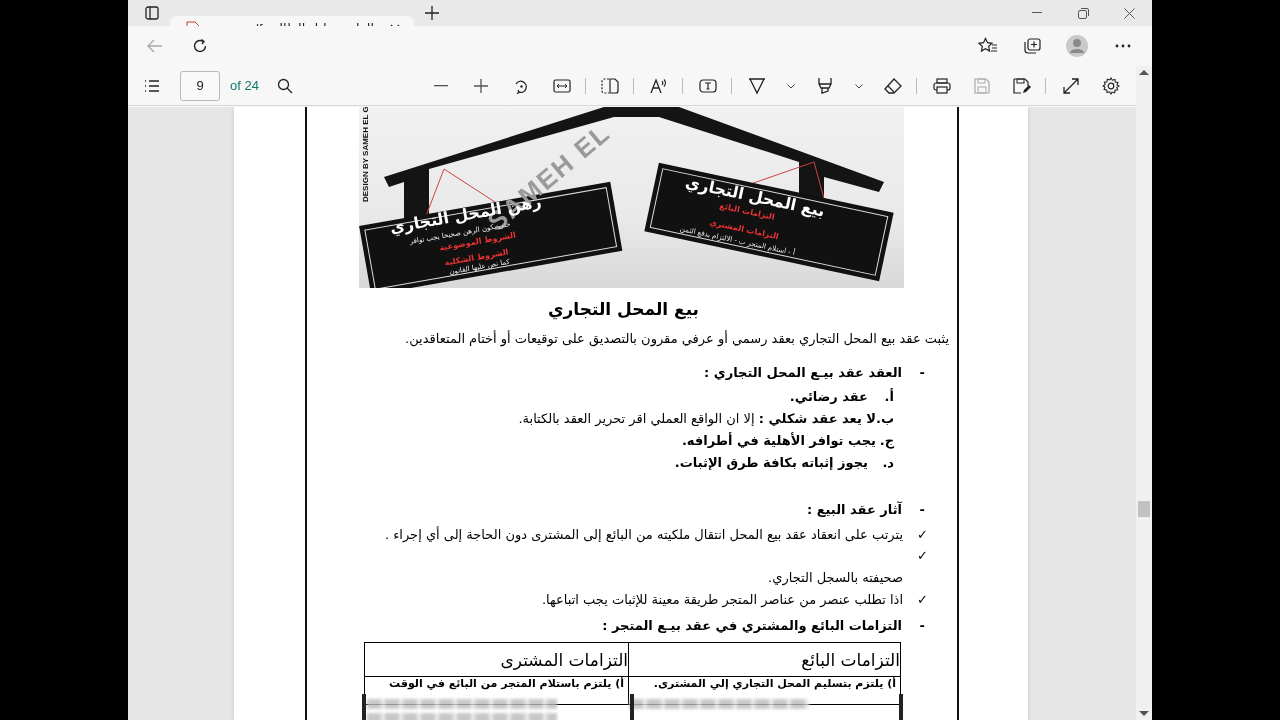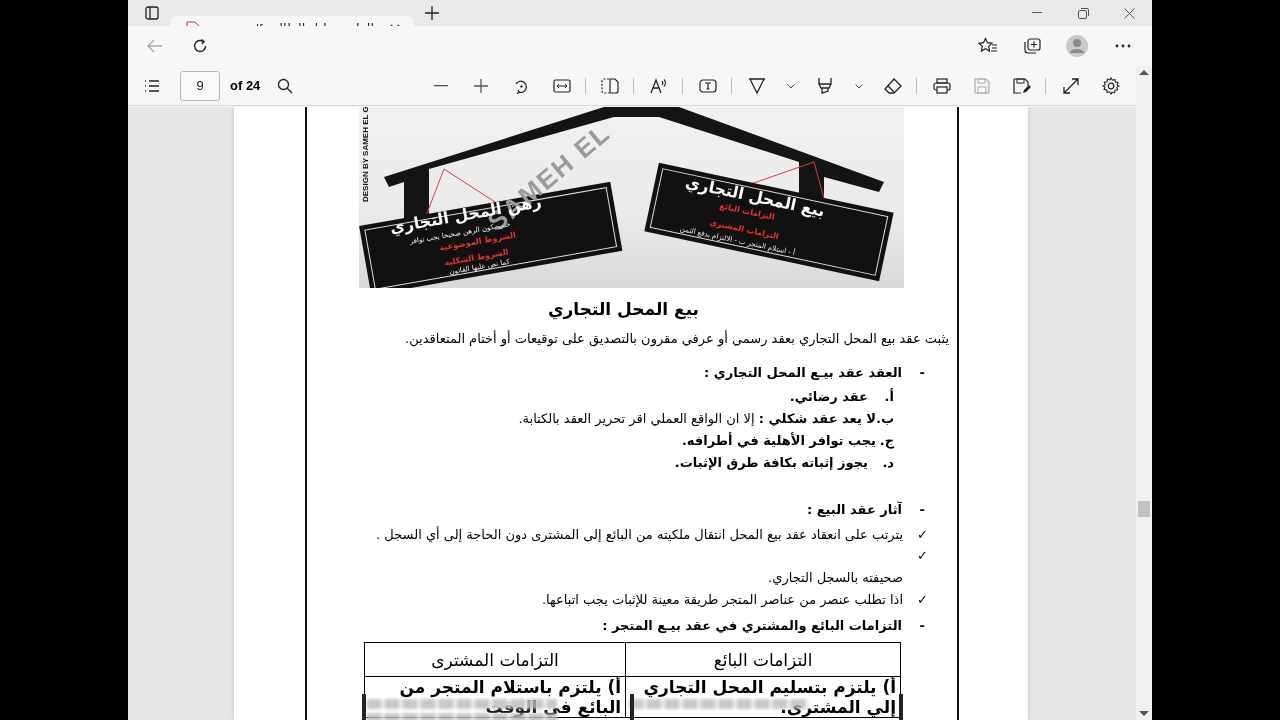--- a/index.html
+++ b/index.html
@@ -20,41 +20,41 @@
   .omnibox { position:absolute; left:100px; top:4px; width:730px; height:32px; background:#fff; border-radius:16px; }
   .omnibox .info { position:absolute; left:16px; top:8px; width:16px; height:16px; }
   .omnibox .file-label { position:absolute; left:42px; top:8px; font-size:14px; color:#444; }
   .omnibox .sep { position:absolute; left:78px; top:8px; width:1px; height:16px; background:#999; }
   .omnibox .url { position:absolute; left:88px; top:8px; font-size:14px; color:#111; white-space:nowrap; }
   .omnibox .fav { position:absolute; right:10px; top:6px; width:22px; height:20px; }
   
   .pdfbar { position:absolute; left:0; top:66px; width:1024px; height:40px; background:#f7f7f7; border-bottom:1px solid #d6d6d6; }
   .tbtn { position:absolute; top:8px; width:26px; height:24px; display:flex; align-items:center; justify-content:center; }
   .pageinput { position:absolute; left:52px; top:5px; width:40px; height:30px; border:1px solid #b8b8b8; border-radius:3px; background:#f9f9f9; font-size:13px; color:#222; text-align:center; line-height:28px; }
-  .pagecount { position:absolute; left:102px; top:12px; font-size:13px; color:#000000;font-weight:bold; }
+  .pagecount { position:absolute; left:102px; top:12px; font-size:13px; color:#0f766e; }
   .vsep { position:absolute; top:12px; width:1px; height:16px; background:#bbb; }
   
   .viewer { position:absolute; left:0; top:107px; width:1008px; height:613px; background:#e6e6e6; overflow:hidden; }
   .page { position:absolute; left:106px; top:0; width:794px; height:613px; background:#fff; box-shadow: 0 0 4px rgba(0,0,0,0.15); }
   .border-l { position:absolute; left:71px; top:0; width:2px; height:613px; background:#111; }
   .border-r { position:absolute; left:723px; top:0; width:2px; height:613px; background:#111; }
   .banner { position:absolute; left:125px; top:0; width:545px; height:181px; background: linear-gradient(180deg,#f1f1f1 0%, #e9e9e9 60%, #d9d9d9 100%); overflow:hidden; }
   .scrollbar { position:absolute; left:1008px; top:66px; width:16px; height:654px; background:#f0f0f0; }
   .scrollbar .thumb { position:absolute; left:2px; top:435px; width:12px; height:16px; background:#c2c2c2; }
   .scrollbar .up { position:absolute; left:3px; top:4px; width:0; height:0; border-left:5px solid transparent; border-right:5px solid transparent; border-bottom:5px solid #555; }
   .scrollbar .down { position:absolute; left:3px; bottom:4px; width:0; height:0; border-left:5px solid transparent; border-right:5px solid transparent; border-top:5px solid #555; }
   
   .ar { direction: rtl; position:absolute; white-space: nowrap; color:#000; font-family: "DejaVu Sans", sans-serif; }
   .h1 { font-size: 17px; font-weight: bold; }
   .p { font-size: 13px; }
   .bold { font-weight: bold; }
   .tbl { position:absolute; left:130px; top:535px; width:537px; border-collapse: collapse; direction: rtl; }
   .tbl td, .tbl th { border:1px solid #000; font-family:"DejaVu Sans", sans-serif; }
-  .tbl th { font-size:17px; font-weight:normal; height:34px; text-align:center; }
-  .tbl td { font-size:17px; font-weight:bold; height:28px; padding-right:4px; text-align:right; vertical-align:top; }
+  .tbl th { font-size:17px; font-weight:normal; height:34px; text-align:right; }
+  .tbl td { font-size:11px; font-weight:bold; height:28px; padding-right:4px; text-align:right; vertical-align:top; }
   .blurred { position:absolute; height:10px; background: repeating-linear-gradient(90deg,#bbb 0 14px,#e5e5e5 14px 18px); filter: blur(1.5px); opacity:.8; }
   .thickbar { position:absolute; width:4px; height:26px; background:#222; top:587px; }
 </style>
 </head>
 <body>
 
 <div class="window">
 
   <div class="tabstrip">
     <div class="tab-actions">
@@ -314,21 +314,21 @@
       <div class="ar p bold" style="right:134px;top:326px;">ج.</div>
       <div class="ar p bold" style="right:152px;top:326px;">يجب توافر الأهلية في أطرافه.</div>
 
       <div class="ar p bold" style="right:134px;top:348px;">د.</div>
       <div class="ar p bold" style="right:160px;top:348px;">يجوز إثباته بكافة طرق الإثبات.</div>
 
       <div class="ar p bold" style="right:103px;top:395px;">-</div>
       <div class="ar p bold" style="right:126px;top:395px;">آثار عقد البيع :</div>
 
       <div class="ar p" style="right:100px;top:420px;">✓</div>
-      <div class="ar p" style="right:125px;top:420px;">يترتب على انعقاد عقد بيع المحل انتقال ملكيته من البائع إلى المشترى دون الحاجة إلى أي السجل .</div>
+      <div class="ar p" style="right:125px;top:420px;">يترتب على انعقاد عقد بيع المحل انتقال ملكيته من البائع إلى المشترى دون الحاجة إلى أي إجراء .</div>
       <div class="ar p" style="right:100px;top:441px;">✓</div>
       <div class="ar p" style="right:125px;top:463px;">صحيفته بالسجل التجاري.</div>
       <div class="ar p" style="right:100px;top:485px;">✓</div>
       <div class="ar p" style="right:125px;top:485px;">اذا تطلب عنصر من عناصر المتجر طريقة معينة للإثبات يجب اتباعها.</div>
 
       <div class="ar p bold" style="right:103px;top:511px;">-</div>
       <div class="ar p bold" style="right:126px;top:511px;text-align:right;">التزامات البائع والمشتري في عقد بيـع المتجر :</div>
 
       <table class="tbl">
         <tbody>

